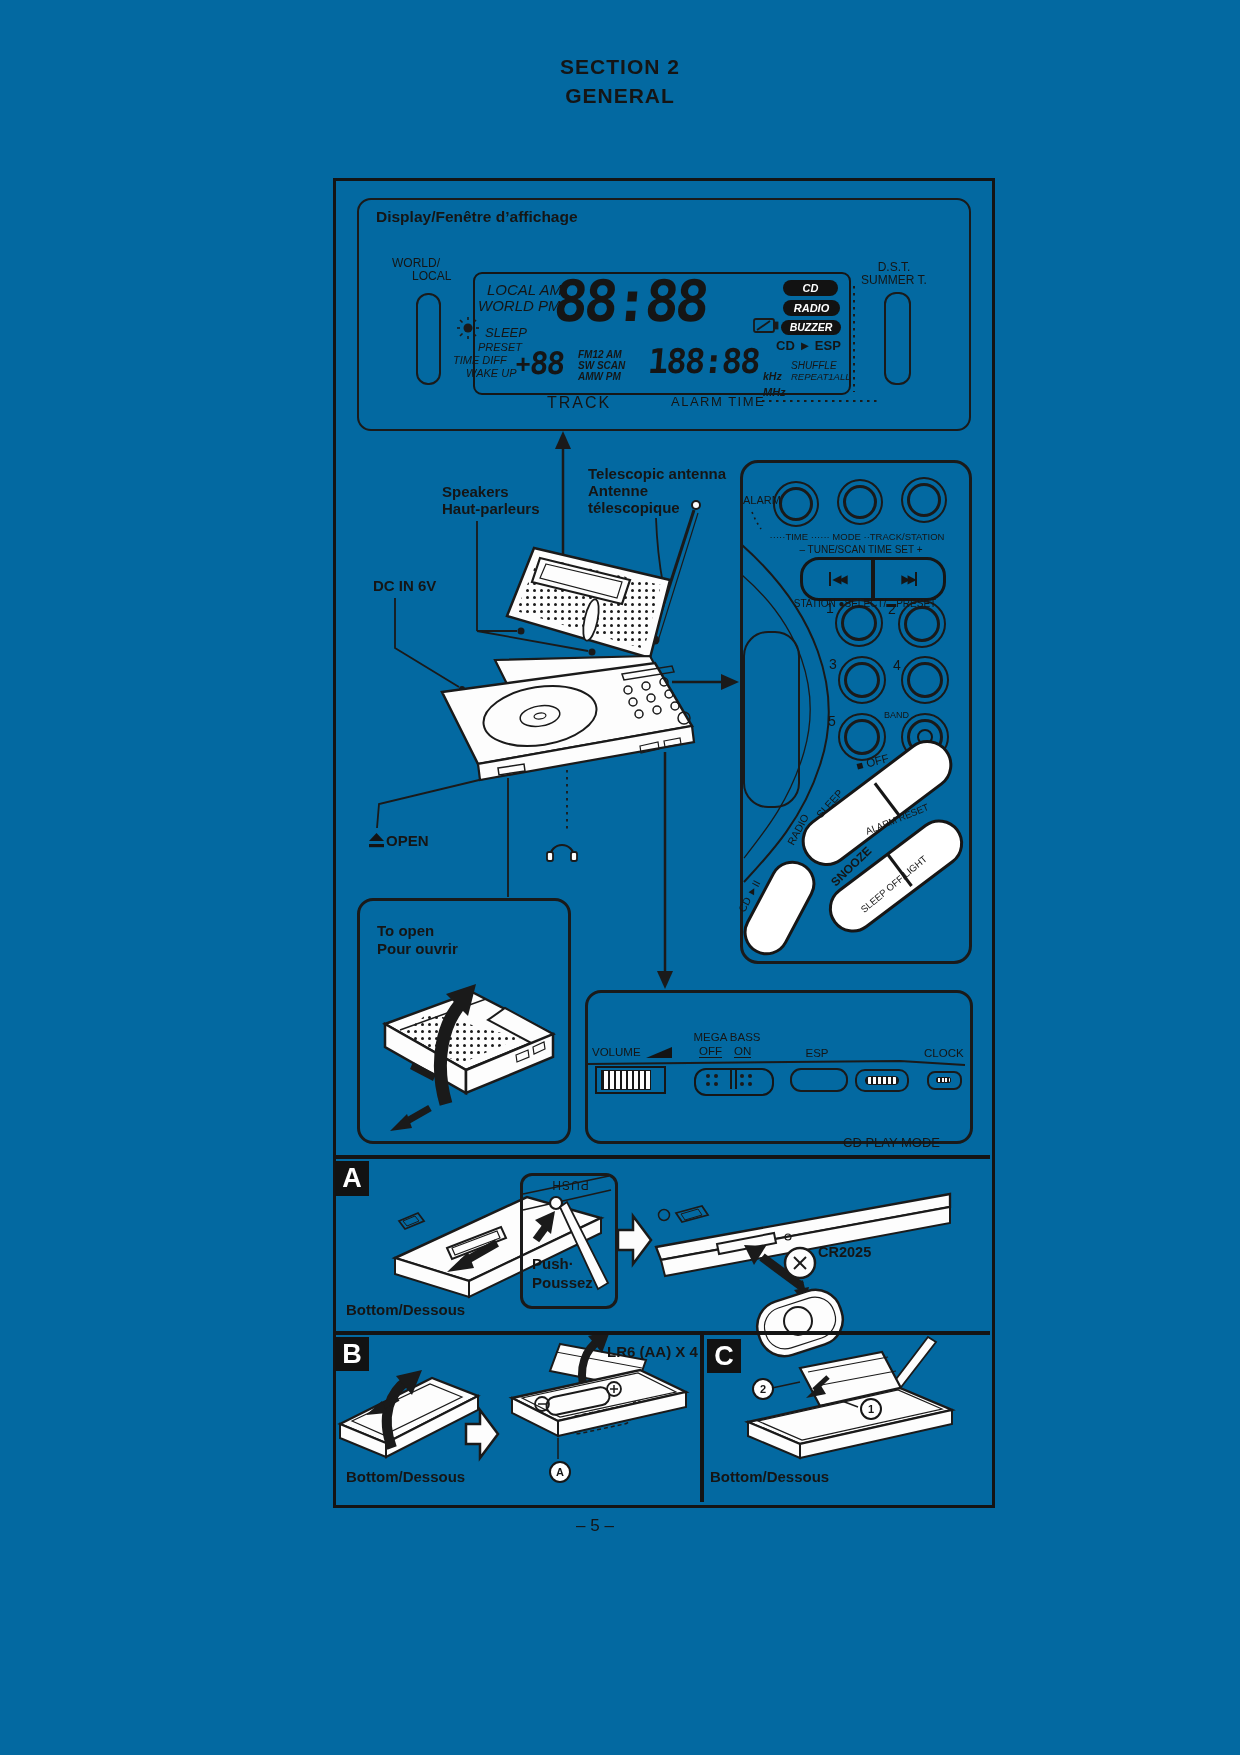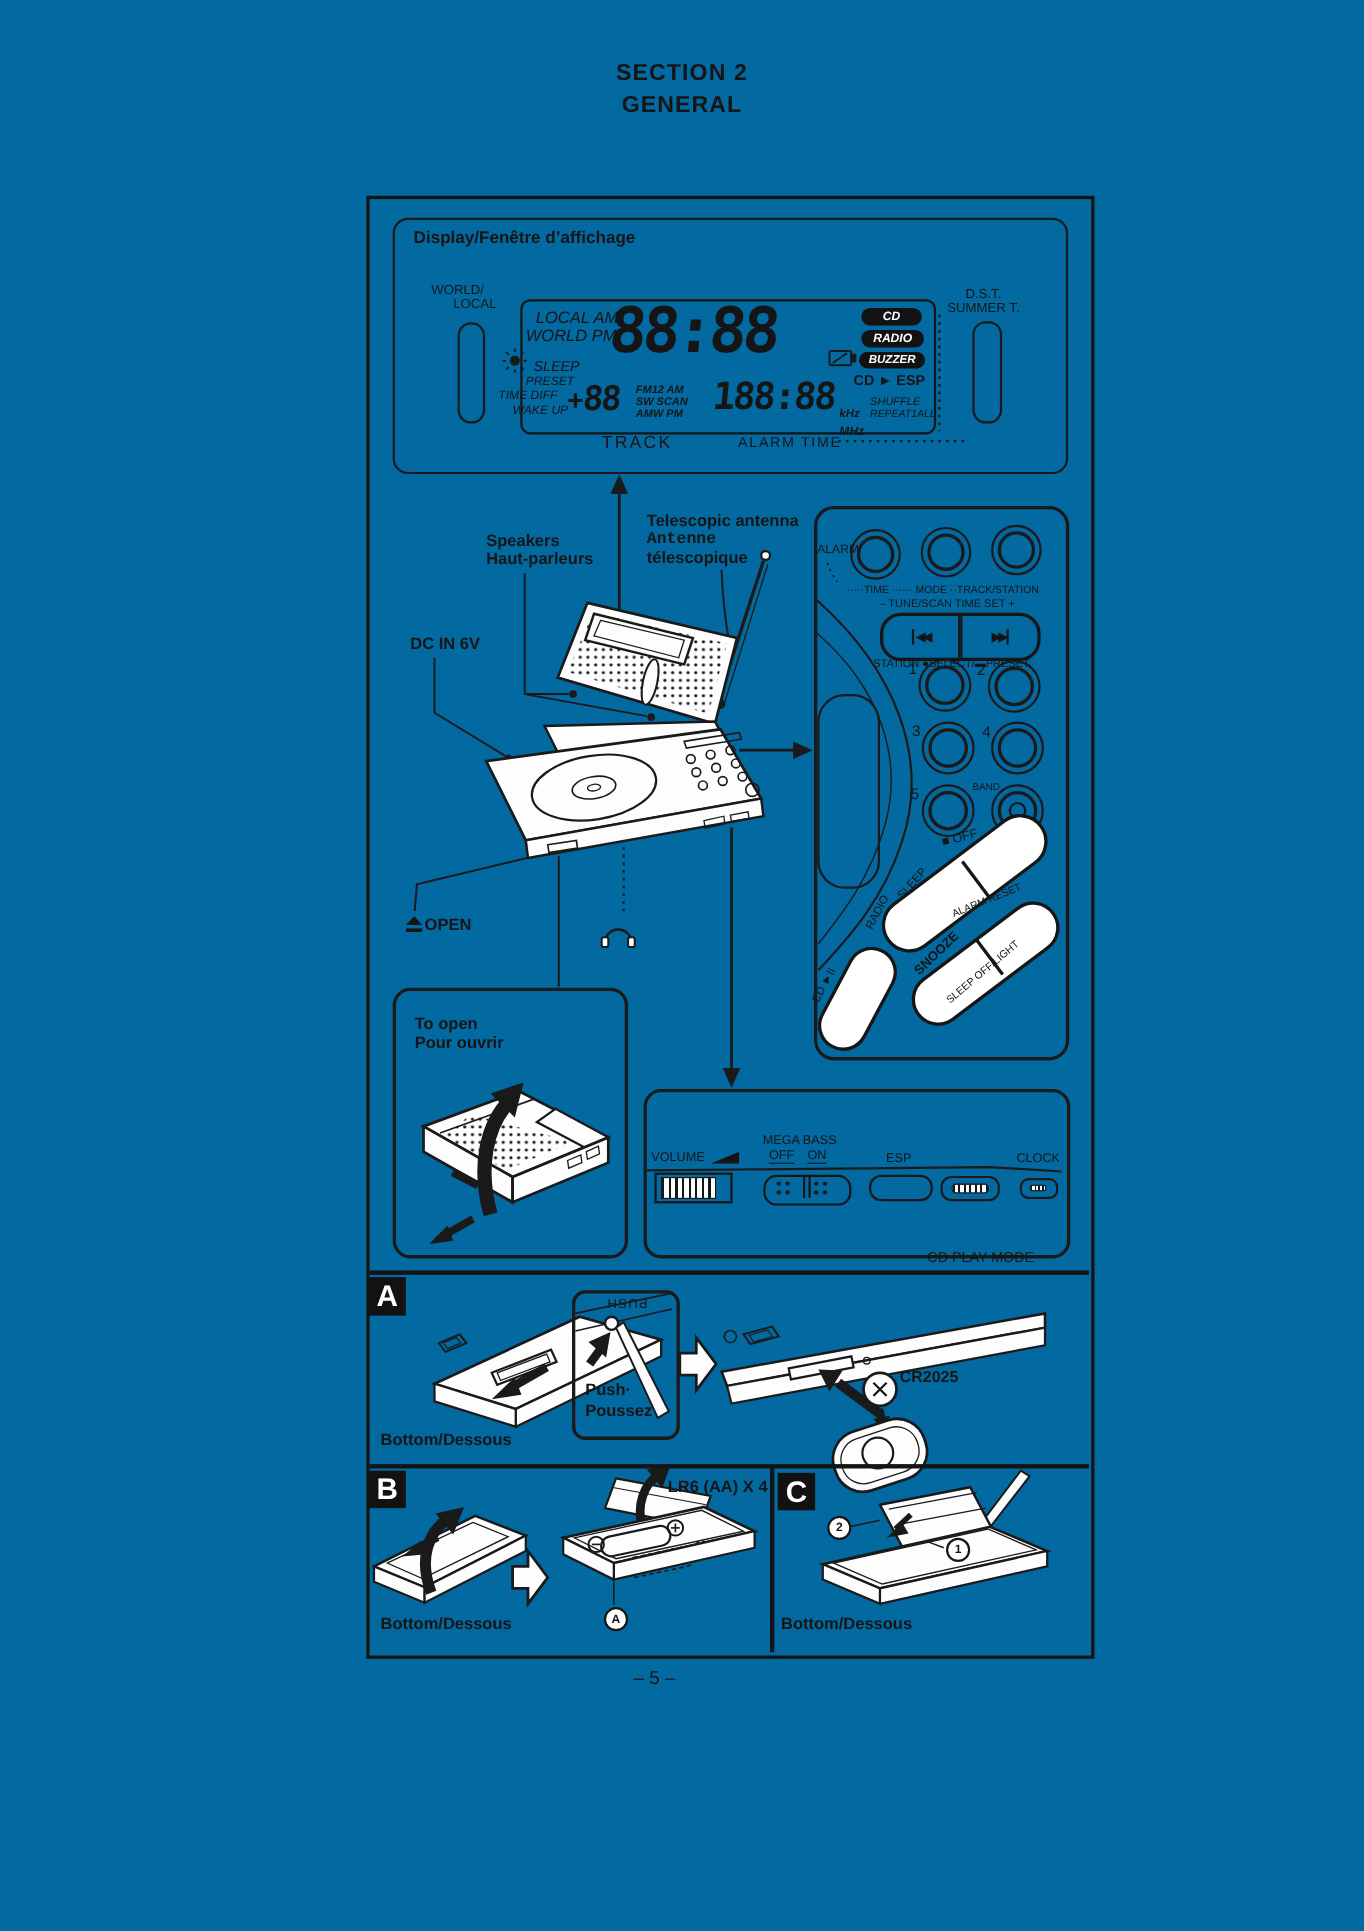--- a/index.html
+++ b/index.html
@@ -77,21 +77,21 @@
   <div class="t i z4" style="left:791px;top:360px;font-size:10px;">SHUFFLE</div>
   <div class="t b i z4" style="left:763px;top:370px;font-size:10.5px;">kHz</div>
   <div class="t i z4" style="left:791px;top:371px;font-size:9.5px;">REPEAT1ALL</div>
 
   <div class="t z4" style="left:547px;top:394px;font-size:16px;letter-spacing:2px;">TRACK</div>
   <div class="t z4" style="left:671px;top:394px;font-size:13px;letter-spacing:1.5px;">ALARM TIME</div>
 
   <div class="t b z4" style="left:442px;top:483px;font-size:15px;">Speakers</div>
   <div class="t b z4" style="left:442px;top:500px;font-size:15px;">Haut-parleurs</div>
   <div class="t b z4" style="left:588px;top:465px;font-size:15px;">Telescopic antenna</div>
-  <div class="t b z4" style="left:588px;top:482px;font-size:15px;font-family:Liberation Mono, monospace;">Antenne</div>
+  <div class="t b z4" style="left:588px;top:482px;font-size:15px;">Antenne</div>
   <div class="t b z4" style="left:588px;top:499px;font-size:15px;">télescopique</div>
   <div class="t b z4" style="left:373px;top:577px;font-size:15px;">DC IN 6V</div>
 
   <div class="t b z4" style="left:369px;top:832px;font-size:15px;display:flex;align-items:center;gap:2px;">
     <span style="display:inline-flex;flex-direction:column;align-items:center;">
       <svg width="15" height="15" viewBox="0 0 15 15">
           <polygon points="7.5,0 15,8 0,8" fill="#141414"></polygon>
           <rect x="0" y="11" width="15" height="3.2" fill="#141414"></rect>
         </svg>
     </span>

